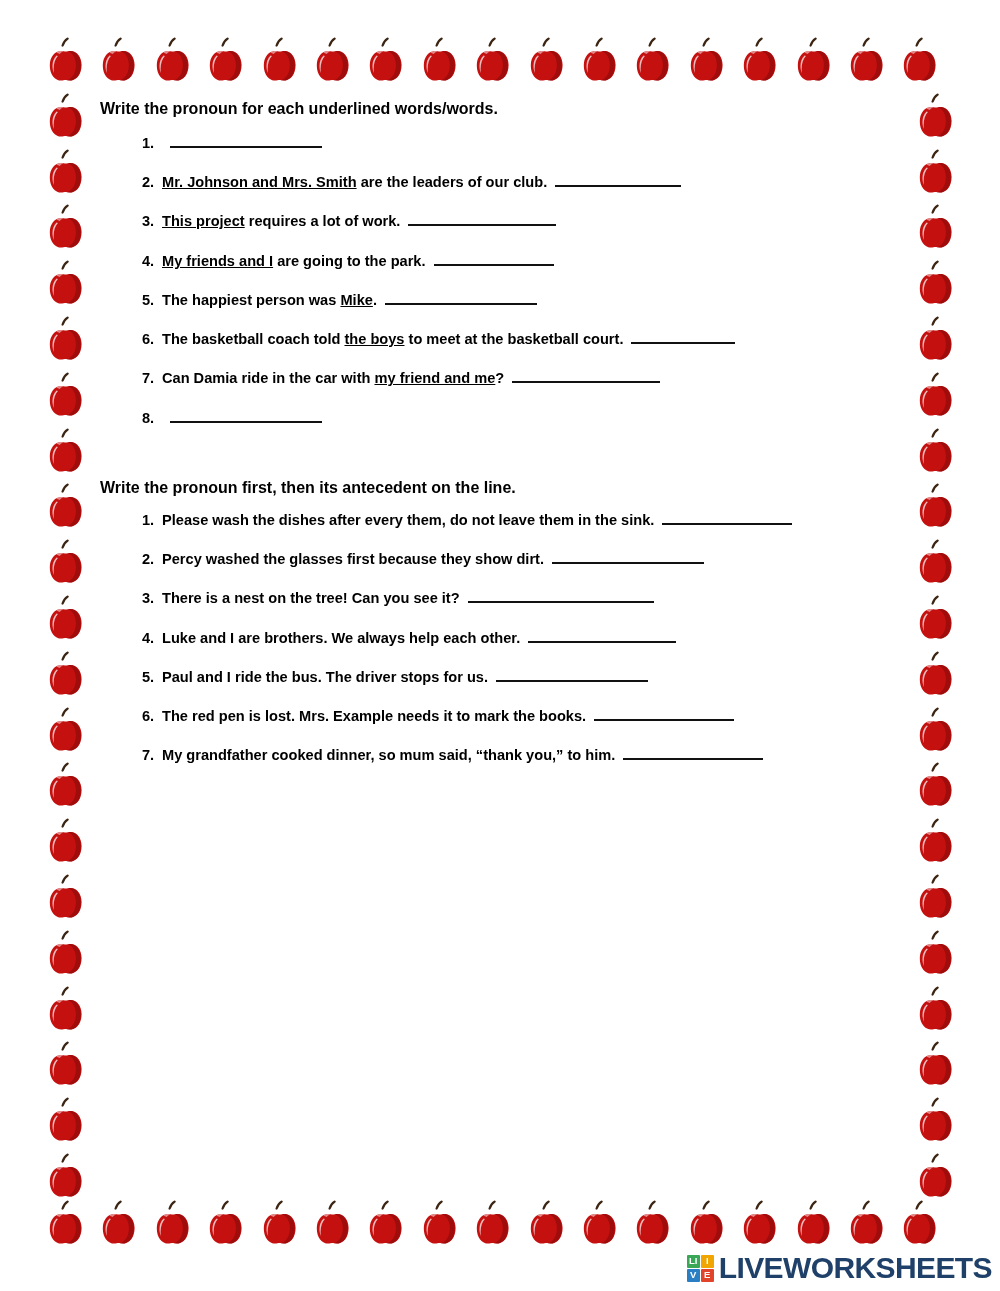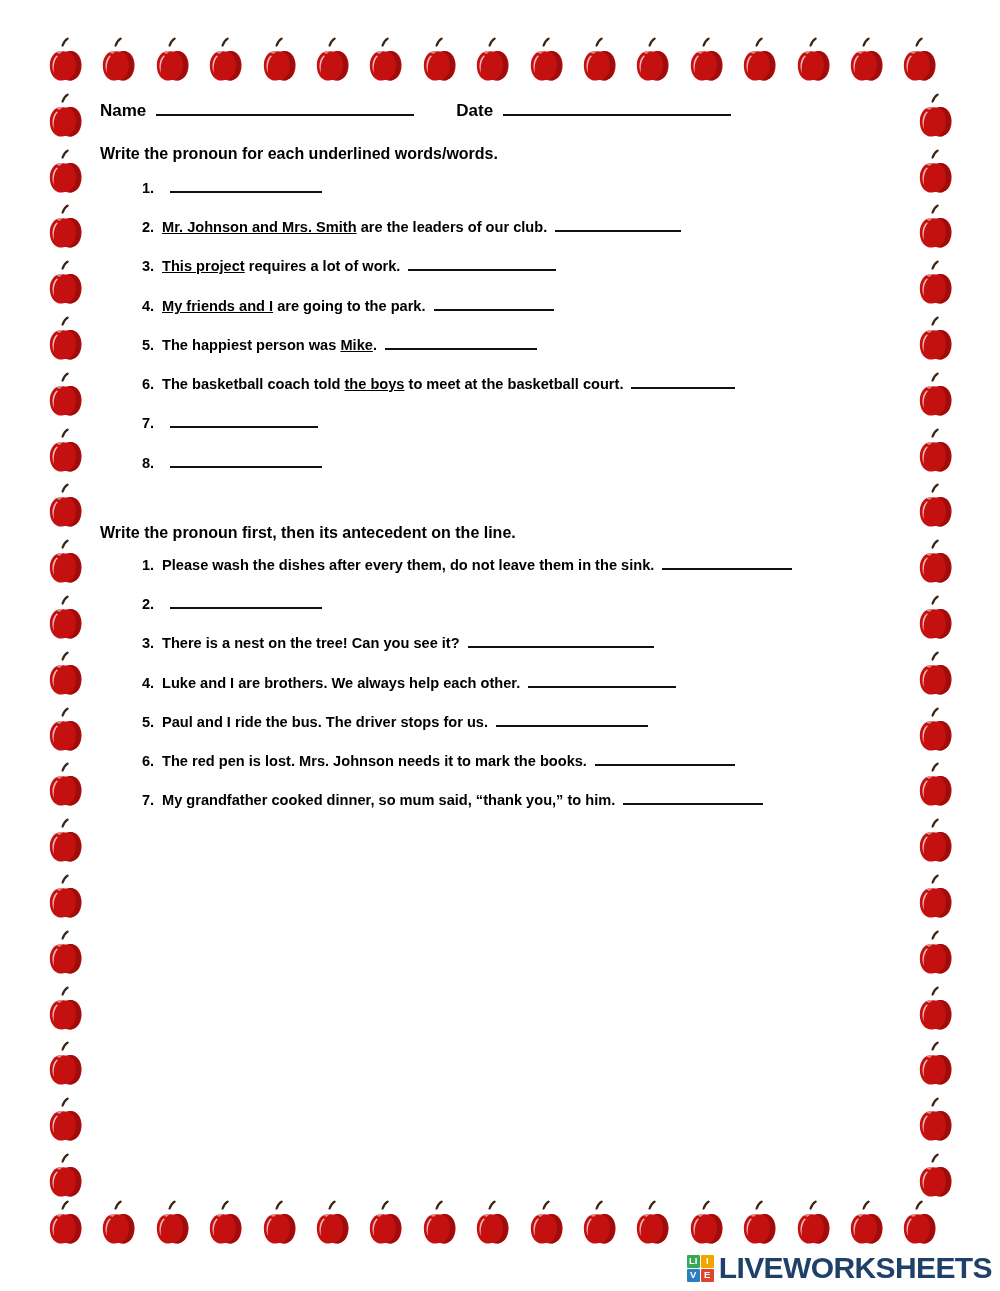--- a/index.html
+++ b/index.html
@@ -891,51 +891,45 @@
           <path d="M31.8 15 c6.2 0 11 5.8 11 14.2 0 9.2-5 15.5-11.5 15.5-1 0-1.9-.2-2.7-.4 5.4-1.3 9.3-7.2 9.3-15.1 0-6.9-3.2-12.2-7.8-13.9 .6-.2 1.1-.3 1.7-.3 z" fill="#9e0c0c"></path>
           <path d="M18.6 19.6 c-2.6 2.3-4.1 6.1-4.1 10.3 0 2.6 .5 5 1.4 7 -.2-1.2-.3-2.5-.3-3.8 0-5.4 1.6-10.2 4.3-13.1 -.5-.2-.9-.3-1.3-.4 z" fill="#ffffff" opacity=".72"></path>
           <path d="M22.5 14.9 c1.3 0 2.3 .2 3.2 .4 -1.5 .5-2.9 1.4-4.1 2.6 -1.1-.6-2.2-1-3.2-1.2 1.2-1.1 2.6-1.8 4.1-1.8 z" fill="#ffffff" opacity=".5"></path>
           <path d="M20 42.3 c1.4 1.4 3.2 2.3 5.2 2.3 1.7 0 3.1-.7 4.6-.7 1 0 2.4 .7 4.6 .7 -2.9 .9-6 1-9.2 .4 -1.9-.4-3.6-1.3-5.2-2.7 z" fill="#ffffff" opacity=".35"></path>
         </svg>
       </div>
     </div>
 
   <div class="sheet">
 
-    <div class="nd-row">
-      <span class="nd-label">Name</span>
-      <span class="nd-line name"></span>
-      <span class="nd-label date">Date</span>
-      <span class="nd-line date"></span>
-    </div>
 
 
     <h2 class="section-heading">Write the pronoun for each underlined words/words.</h2>
 
     <ol class="qlist" id="section1-list">
         <li><span class="num">1.</span><span class="blank" style="width: 152px;"></span></li>
         <li><span class="num">2.</span><span class="q-text"><u>Mr. Johnson and Mrs. Smith</u> are the leaders of our club.</span><span class="blank" style="width: 126px;"></span></li>
         <li><span class="num">3.</span><span class="q-text"><u>This project</u> requires a lot of work.</span><span class="blank" style="width: 148px;"></span></li>
         <li><span class="num">4.</span><span class="q-text"><u>My friends and I</u> are going to the park.</span><span class="blank" style="width: 120px;"></span></li>
         <li><span class="num">5.</span><span class="q-text">The happiest person was <u>Mike</u>.</span><span class="blank" style="width: 152px;"></span></li>
         <li><span class="num">6.</span><span class="q-text">The basketball coach told <u>the boys</u> to meet at the basketball court.</span><span class="blank" style="width: 104px;"></span></li>
-        <li><span class="num">7.</span><span class="blank" style="width: 148px;"></span></li>
+        <li><span class="num">7.</span><span class="q-text">Can Damia ride in the car with <u>my friend and me</u>?</span><span class="blank" style="width: 148px;"></span></li>
         <li><span class="num">8.</span><span class="blank" style="width: 152px;"></span></li>
       </ol>
 
     <h2 class="section-heading second">Write the pronoun first, then its antecedent on the line.</h2>
 
 
     <ol class="qlist" id="section2-list">
         <li><span class="num">1.</span><span class="q-text">Please wash the dishes after every them, do not leave them in the sink.</span><span class="blank" style="width: 130px;"></span></li>
-        <li><span class="num">2.</span><span class="blank" style="width: 152px;"></span></li>
+        <li><span class="num">2.</span><span class="q-text">Percy washed the glasses first because they show dirt.</span><span class="blank" style="width: 152px;"></span></li>
         <li><span class="num">3.</span><span class="q-text">There is a nest on the tree! Can you see it?</span><span class="blank" style="width: 186px;"></span></li>
         <li><span class="num">4.</span><span class="q-text">Luke and I are brothers.  We always help each other.</span><span class="blank" style="width: 148px;"></span></li>
         <li><span class="num">5.</span><span class="q-text">Paul and I ride the bus.  The driver stops for us.</span><span class="blank" style="width: 152px;"></span></li>
-        <li><span class="num">6.</span><span class="q-text">The red pen is lost.  Mrs. Johnson needs it to mark the books.</span><span class="blank" style="width: 140px;"></span></li>
+        <li><span class="num">6.</span><span class="q-text">The red pen is lost.  Mrs. Example needs it to mark the books.</span><span class="blank" style="width: 140px;"></span></li>
         <li><span class="num">7.</span><span class="q-text">My grandfather cooked dinner, so mum said, “thank you,” to him.</span><span class="blank" style="width: 140px;"></span></li>
       </ol>
 
   </div>
 
   <div class="logo">
     <div class="logo-badge">
       <span class="lb-l">LI</span>
       <span class="lb-i">I</span>
       <span class="lb-v">V</span>

